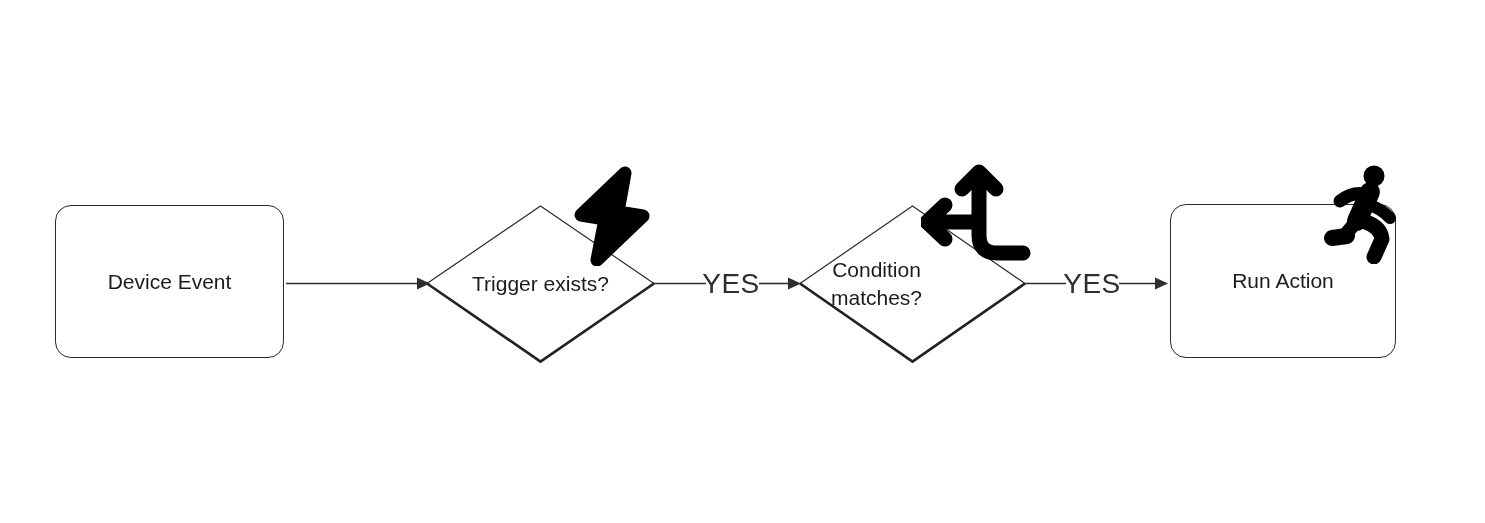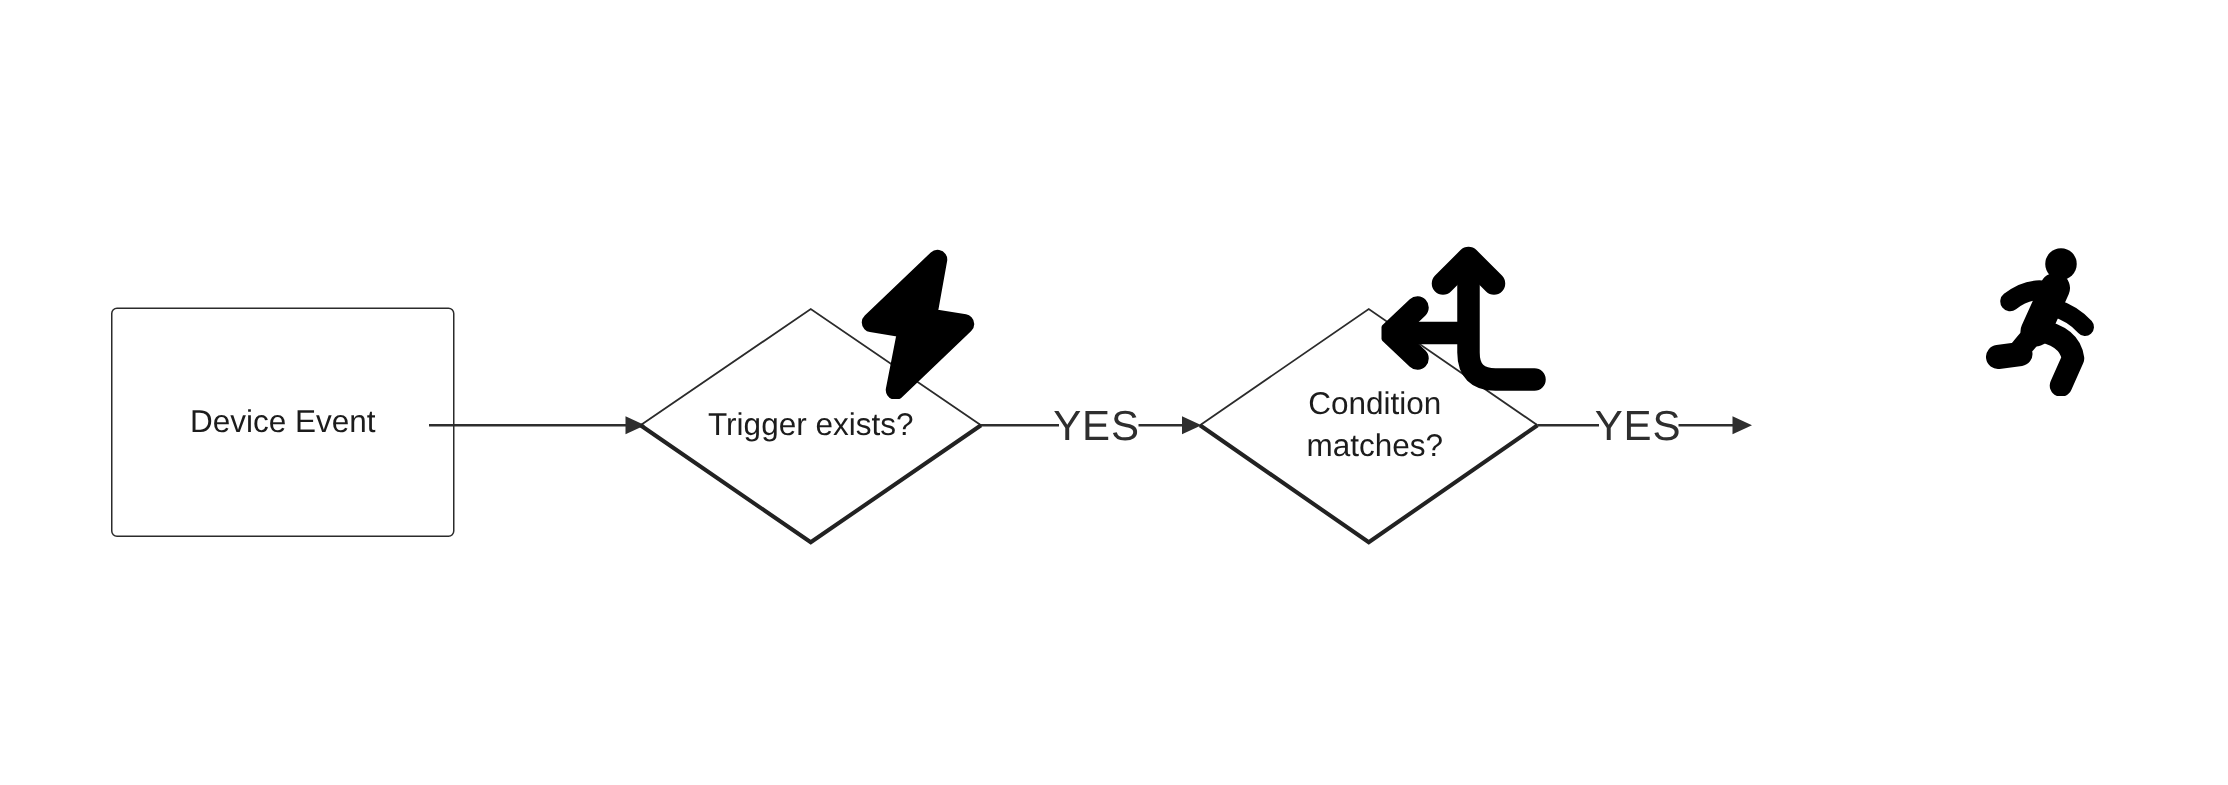--- a/index.html
+++ b/index.html
@@ -18,28 +18,27 @@
   .layer {
     position: absolute;
     left: 0;
     top: 0;
     width: 1485px;
     height: 523px;
   }
   .node-rect {
     position: absolute;
     border: 1.4px solid #2b2b2b;
-    border-radius: 4px;
+    border-radius: 16px;
     background: transparent;
     display: flex;
     align-items: center;
     justify-content: center;
     box-sizing: border-box;
     z-index: 2;
-    margin-left: 19px;
   }
   .node-label {
     font-size: 21px;
     color: #1c1c1c;
     white-space: nowrap;
   }
   .decision-label {
     position: absolute;
     display: flex;
     align-items: center;
@@ -100,24 +99,27 @@
   </svg>
 
   <div class="node-rect" style="left:55px; top:205px; width:229px; height:153px;">
     <span class="node-label">Device Event</span>
   </div>
 
   <div class="decision-label" style="left:460px; top:240px; width:161px; height:88px;">
     <span>Trigger exists?</span>
   </div>
 
-  <div class="decision-label" style="left:836px; top:240px; width:161px; height:88px;justify-content:flex-end;">
+  <div class="decision-label" style="left:796px; top:240px; width:161px; height:88px;justify-content:flex-end;">
     <span>Condition matches?</span>
   </div>
 
+  <div class="node-rect" style="left:1170px; top:204px; width:226px; height:154px;">
+    <span class="node-label">Run Action</span>
+  </div>
 
   <div class="edge-label" style="left:700px; top:268px;">YES</div>
   <div class="edge-label" style="left:1061px; top:268px;">YES</div>
 
   <svg class="icon" style="left:573px; top:166px;" width="78" height="100" viewBox="0 0 78 100" xmlns="http://www.w3.org/2000/svg">
     <path d="M52 7 L8 49 L32 53 L24 94 L70 50 L45 46 Z" fill="#000000" stroke="#000000" stroke-width="13" stroke-linejoin="round"></path>
   </svg>
 
   <svg class="icon" style="left:921px; top:164px;" width="112" height="102" viewBox="0 0 112 102" xmlns="http://www.w3.org/2000/svg">
     <g fill="none" stroke="#000000" stroke-width="15" stroke-linecap="round" stroke-linejoin="round">

